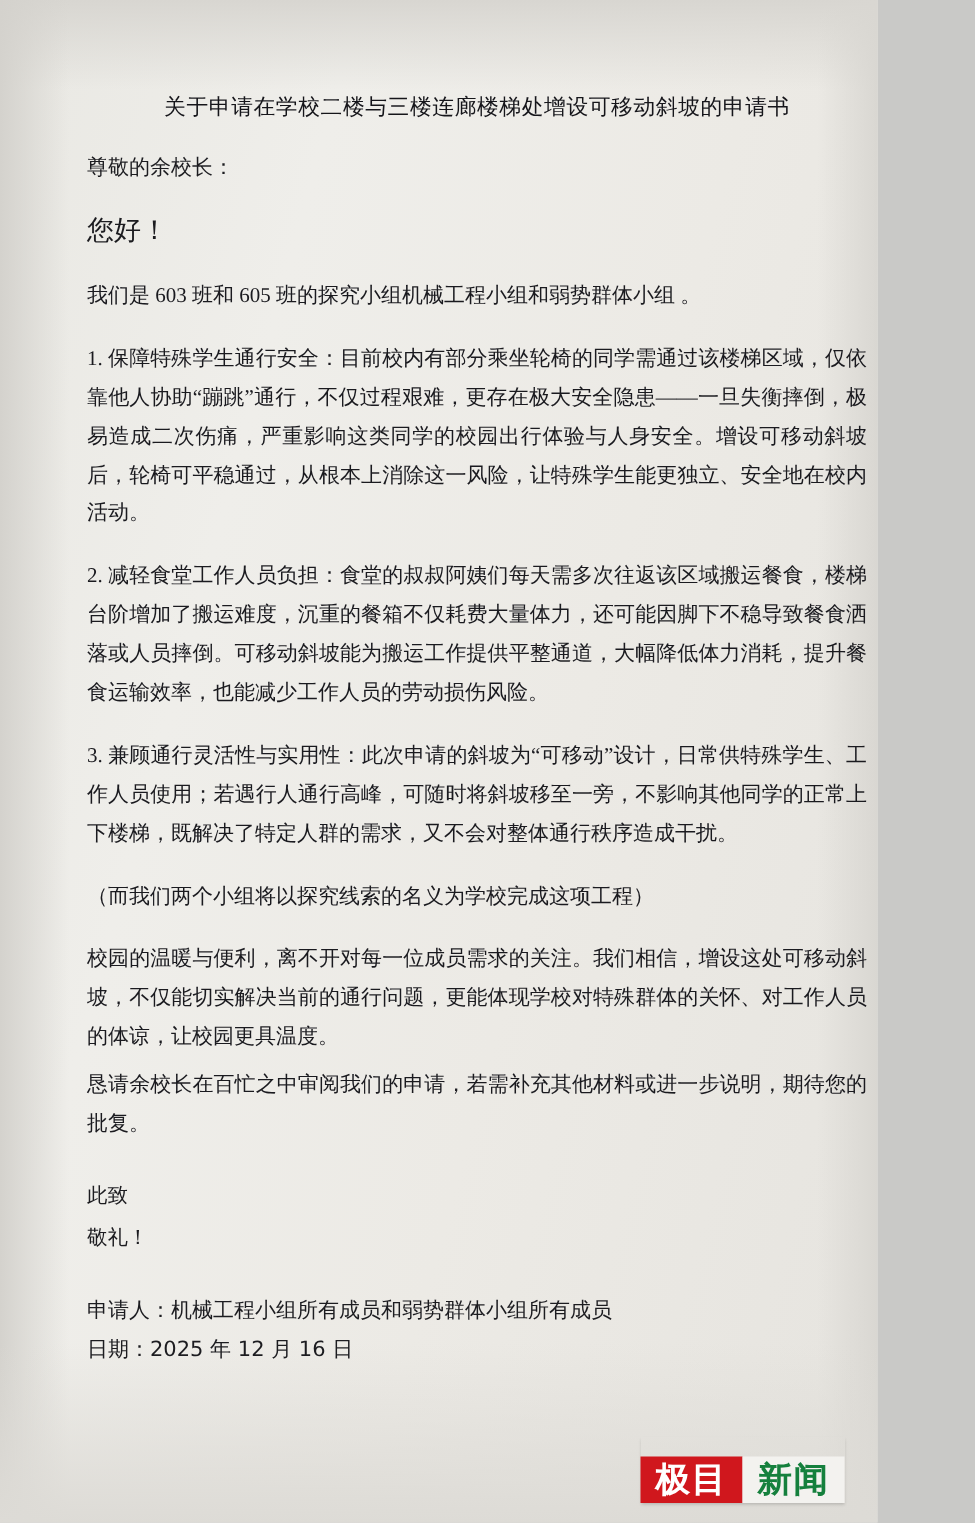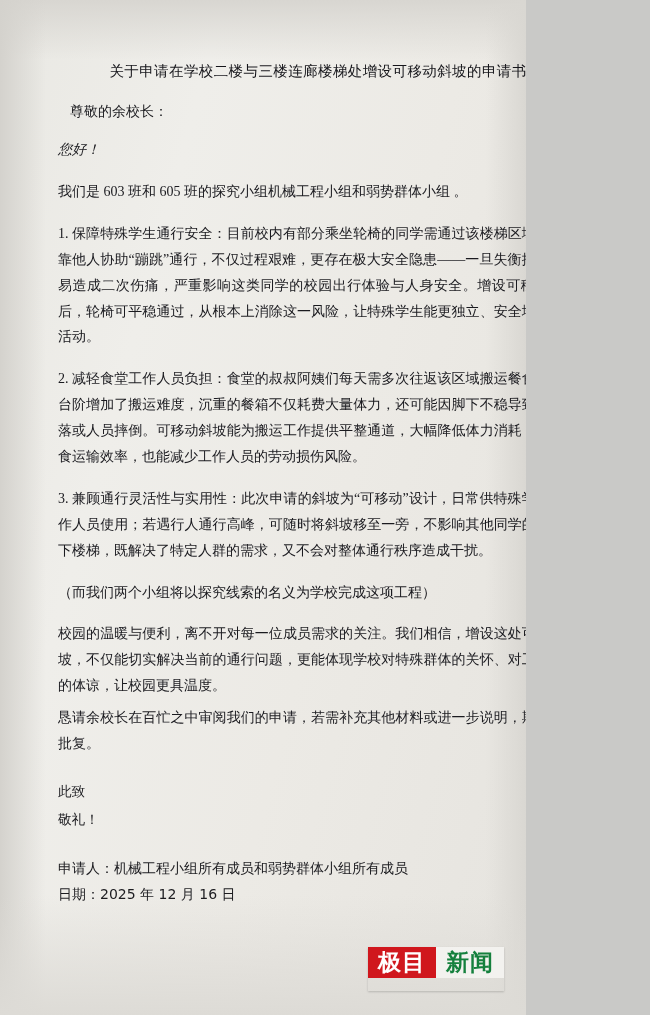--- a/index.html
+++ b/index.html
@@ -8,21 +8,21 @@
   }
   body {
     width: 650px;
     height: 1015px;
     background: #c9c9c7;
     font-family: "Liberation Sans", sans-serif;
     overflow: hidden;
   }
   .page {
     position: relative;
-    width: 526px;
+    width: 585px;
     height: 1015px;
     background: linear-gradient(105deg, #e9e8e3 0%, #efeeea 28%, #eceae5 60%, #e6e4df 100%);
     box-sizing: border-box;
     overflow: hidden;
   }
   
   .shade-top {
     position: absolute;
     left: 0; right: 0; top: 0;
     height: 60px;
@@ -61,26 +61,25 @@
   .doc-title {
     text-align: center;
     font-size: 14.5px;
     letter-spacing: 0.4px;
     margin: 0 0 22px 0;
     font-weight: 400;
     color: #15151a;
   }
   .salutation {
     font-size: 14px;
-    margin: 0 0 20px 12px;
+    margin: 0 0 20px 0;
   }
   .greeting {
-    font-size: 14px;
+    font-size: 18px;
     margin: 0 0 20px 0;
-    font-style: italic;
   }
   p.body-line {
     font-size: 14px;
     line-height: 1.85;
     margin: 0 0 16px 0;
     text-align: justify;
     color: #1a1a1f;
     font-family: Liberation Serif, serif;
   }
   p.indent {
@@ -99,23 +98,23 @@
   }
   .sign-block {
     margin-top: 22px;
     font-size: 14px;
     line-height: 1.9;
   }
   
   .logo {
     position: absolute;
     right: 22px;
-    bottom: 24px;
+    bottom: 13px;
     display: flex;
-    align-items: flex-start;
+    align-items: flex-end;
     height: 44px;
     box-shadow: 0 1px 2px rgba(0,0,0,0.18);
   }
   .logo-red {
     background: #d0171d;
     color: #ffffff;
     display: flex;
     align-items: center;
     justify-content: center;
     padding: 0 10px;

